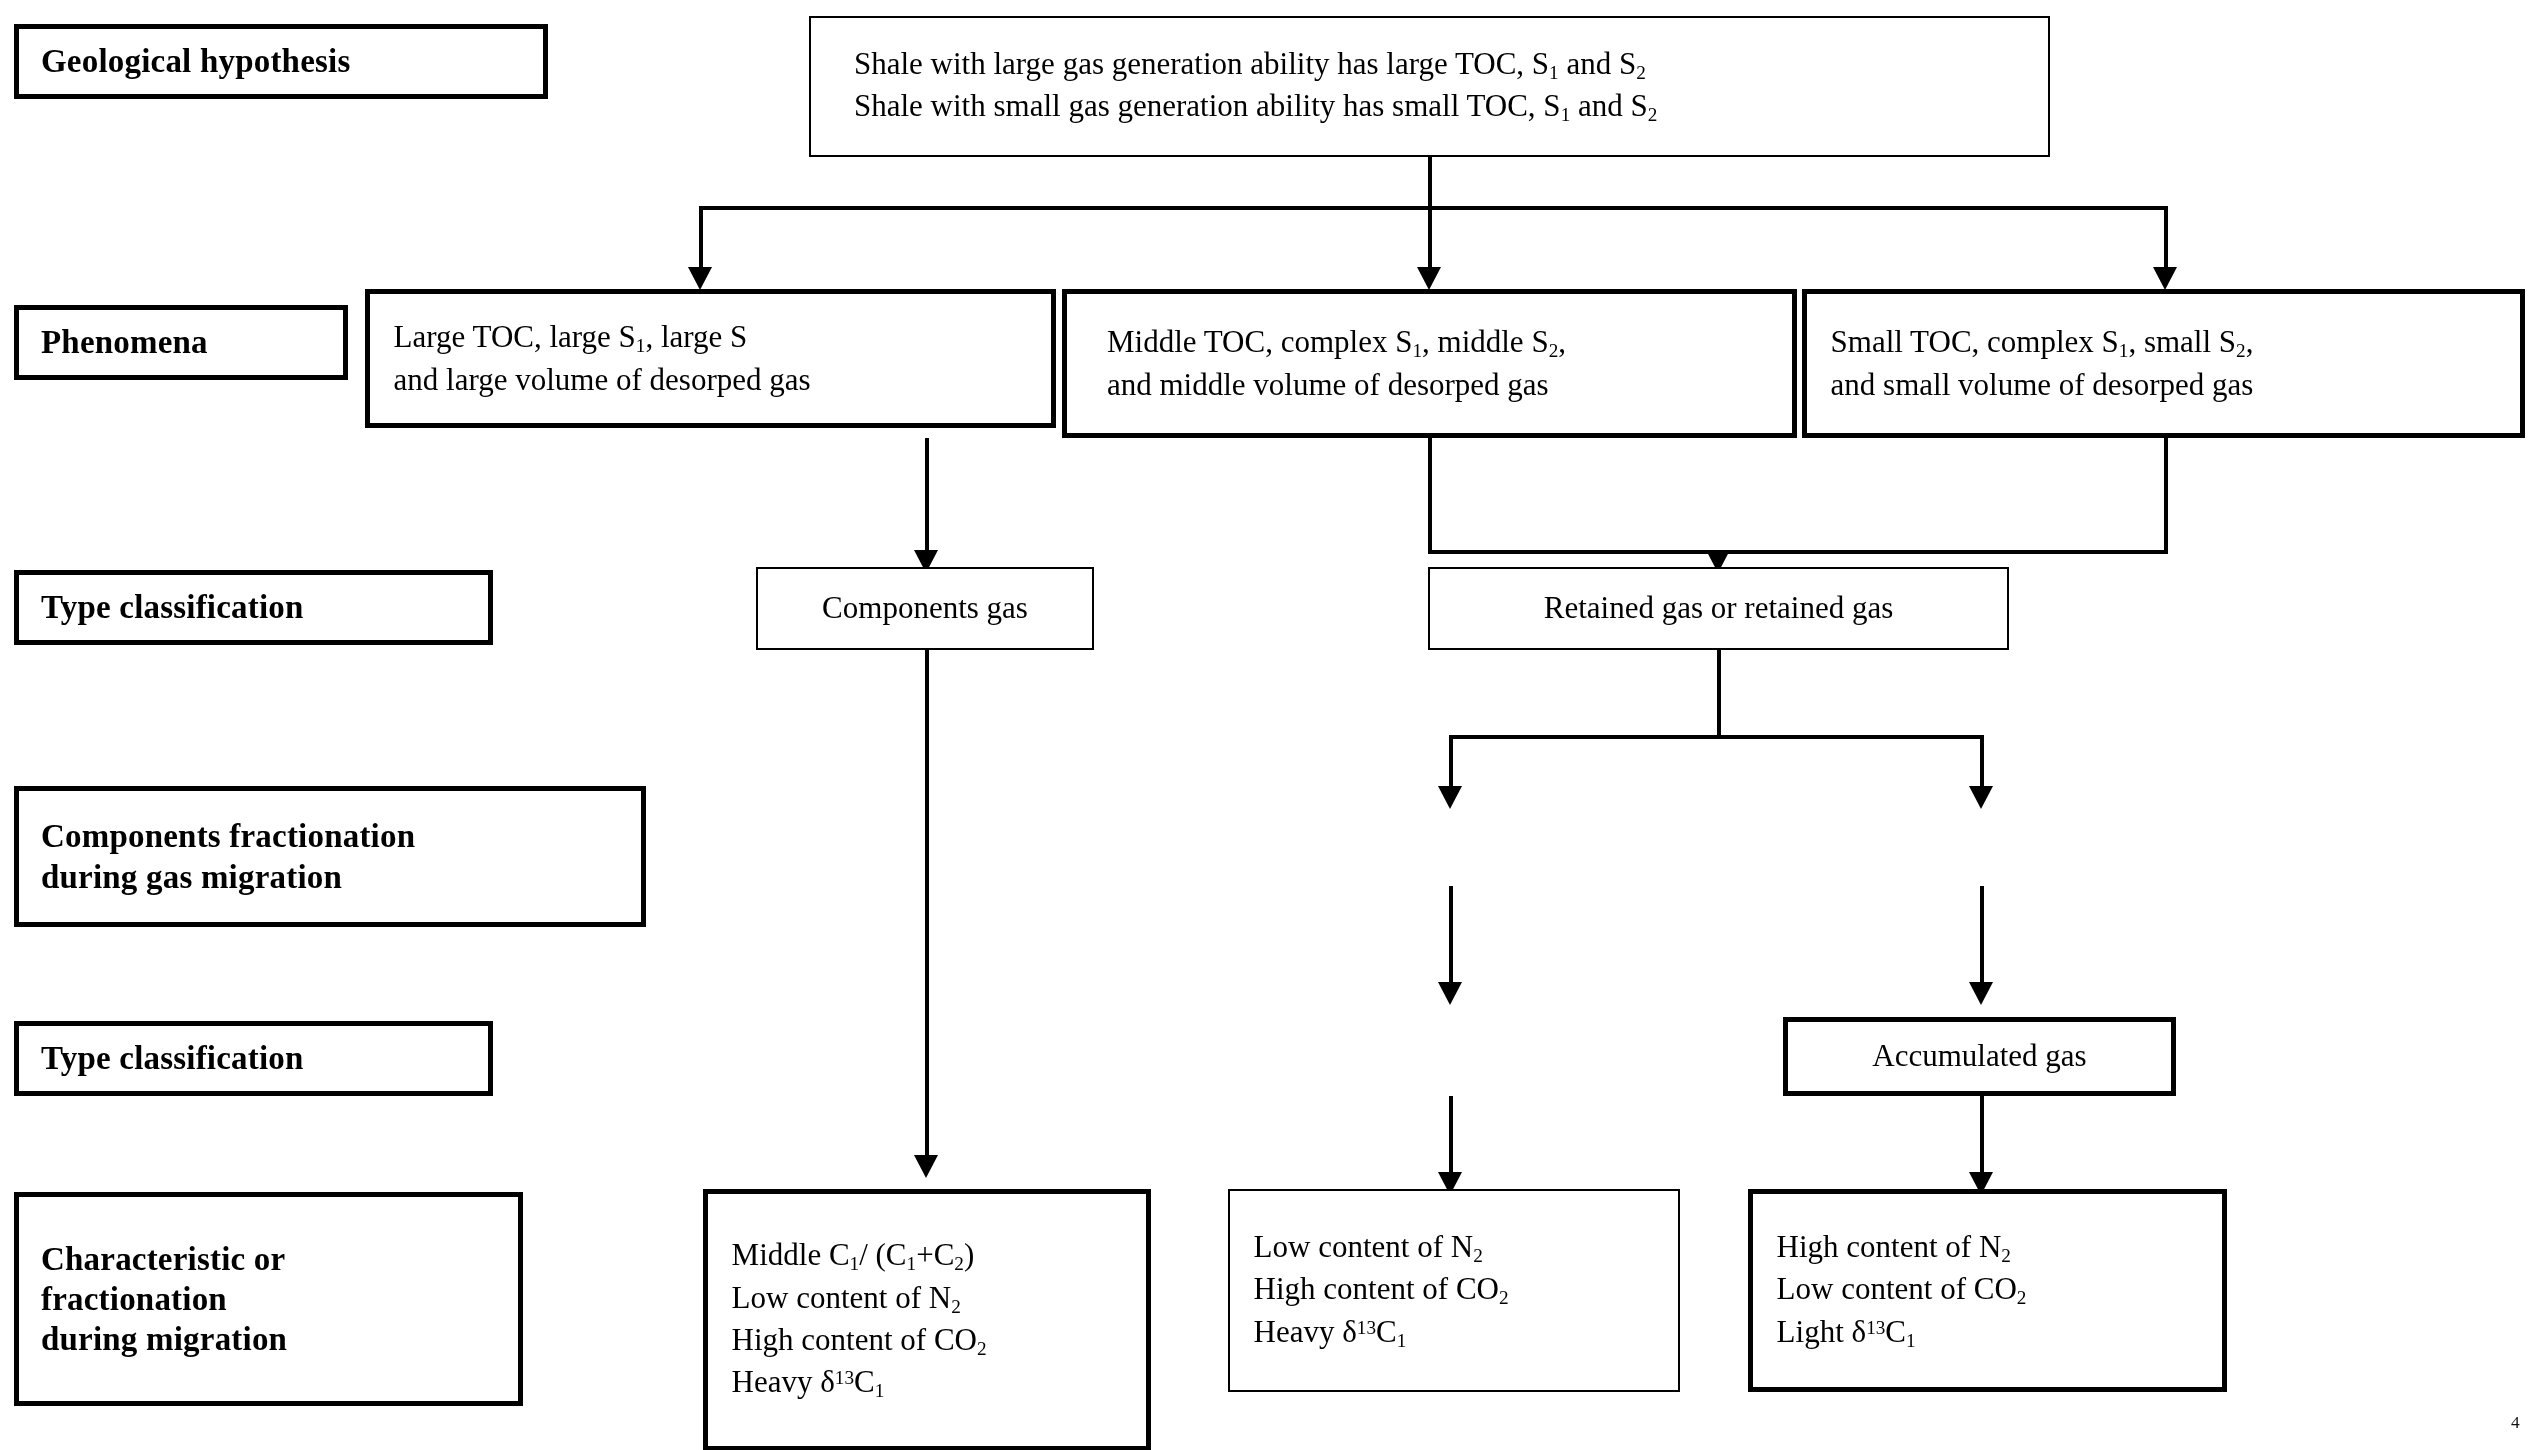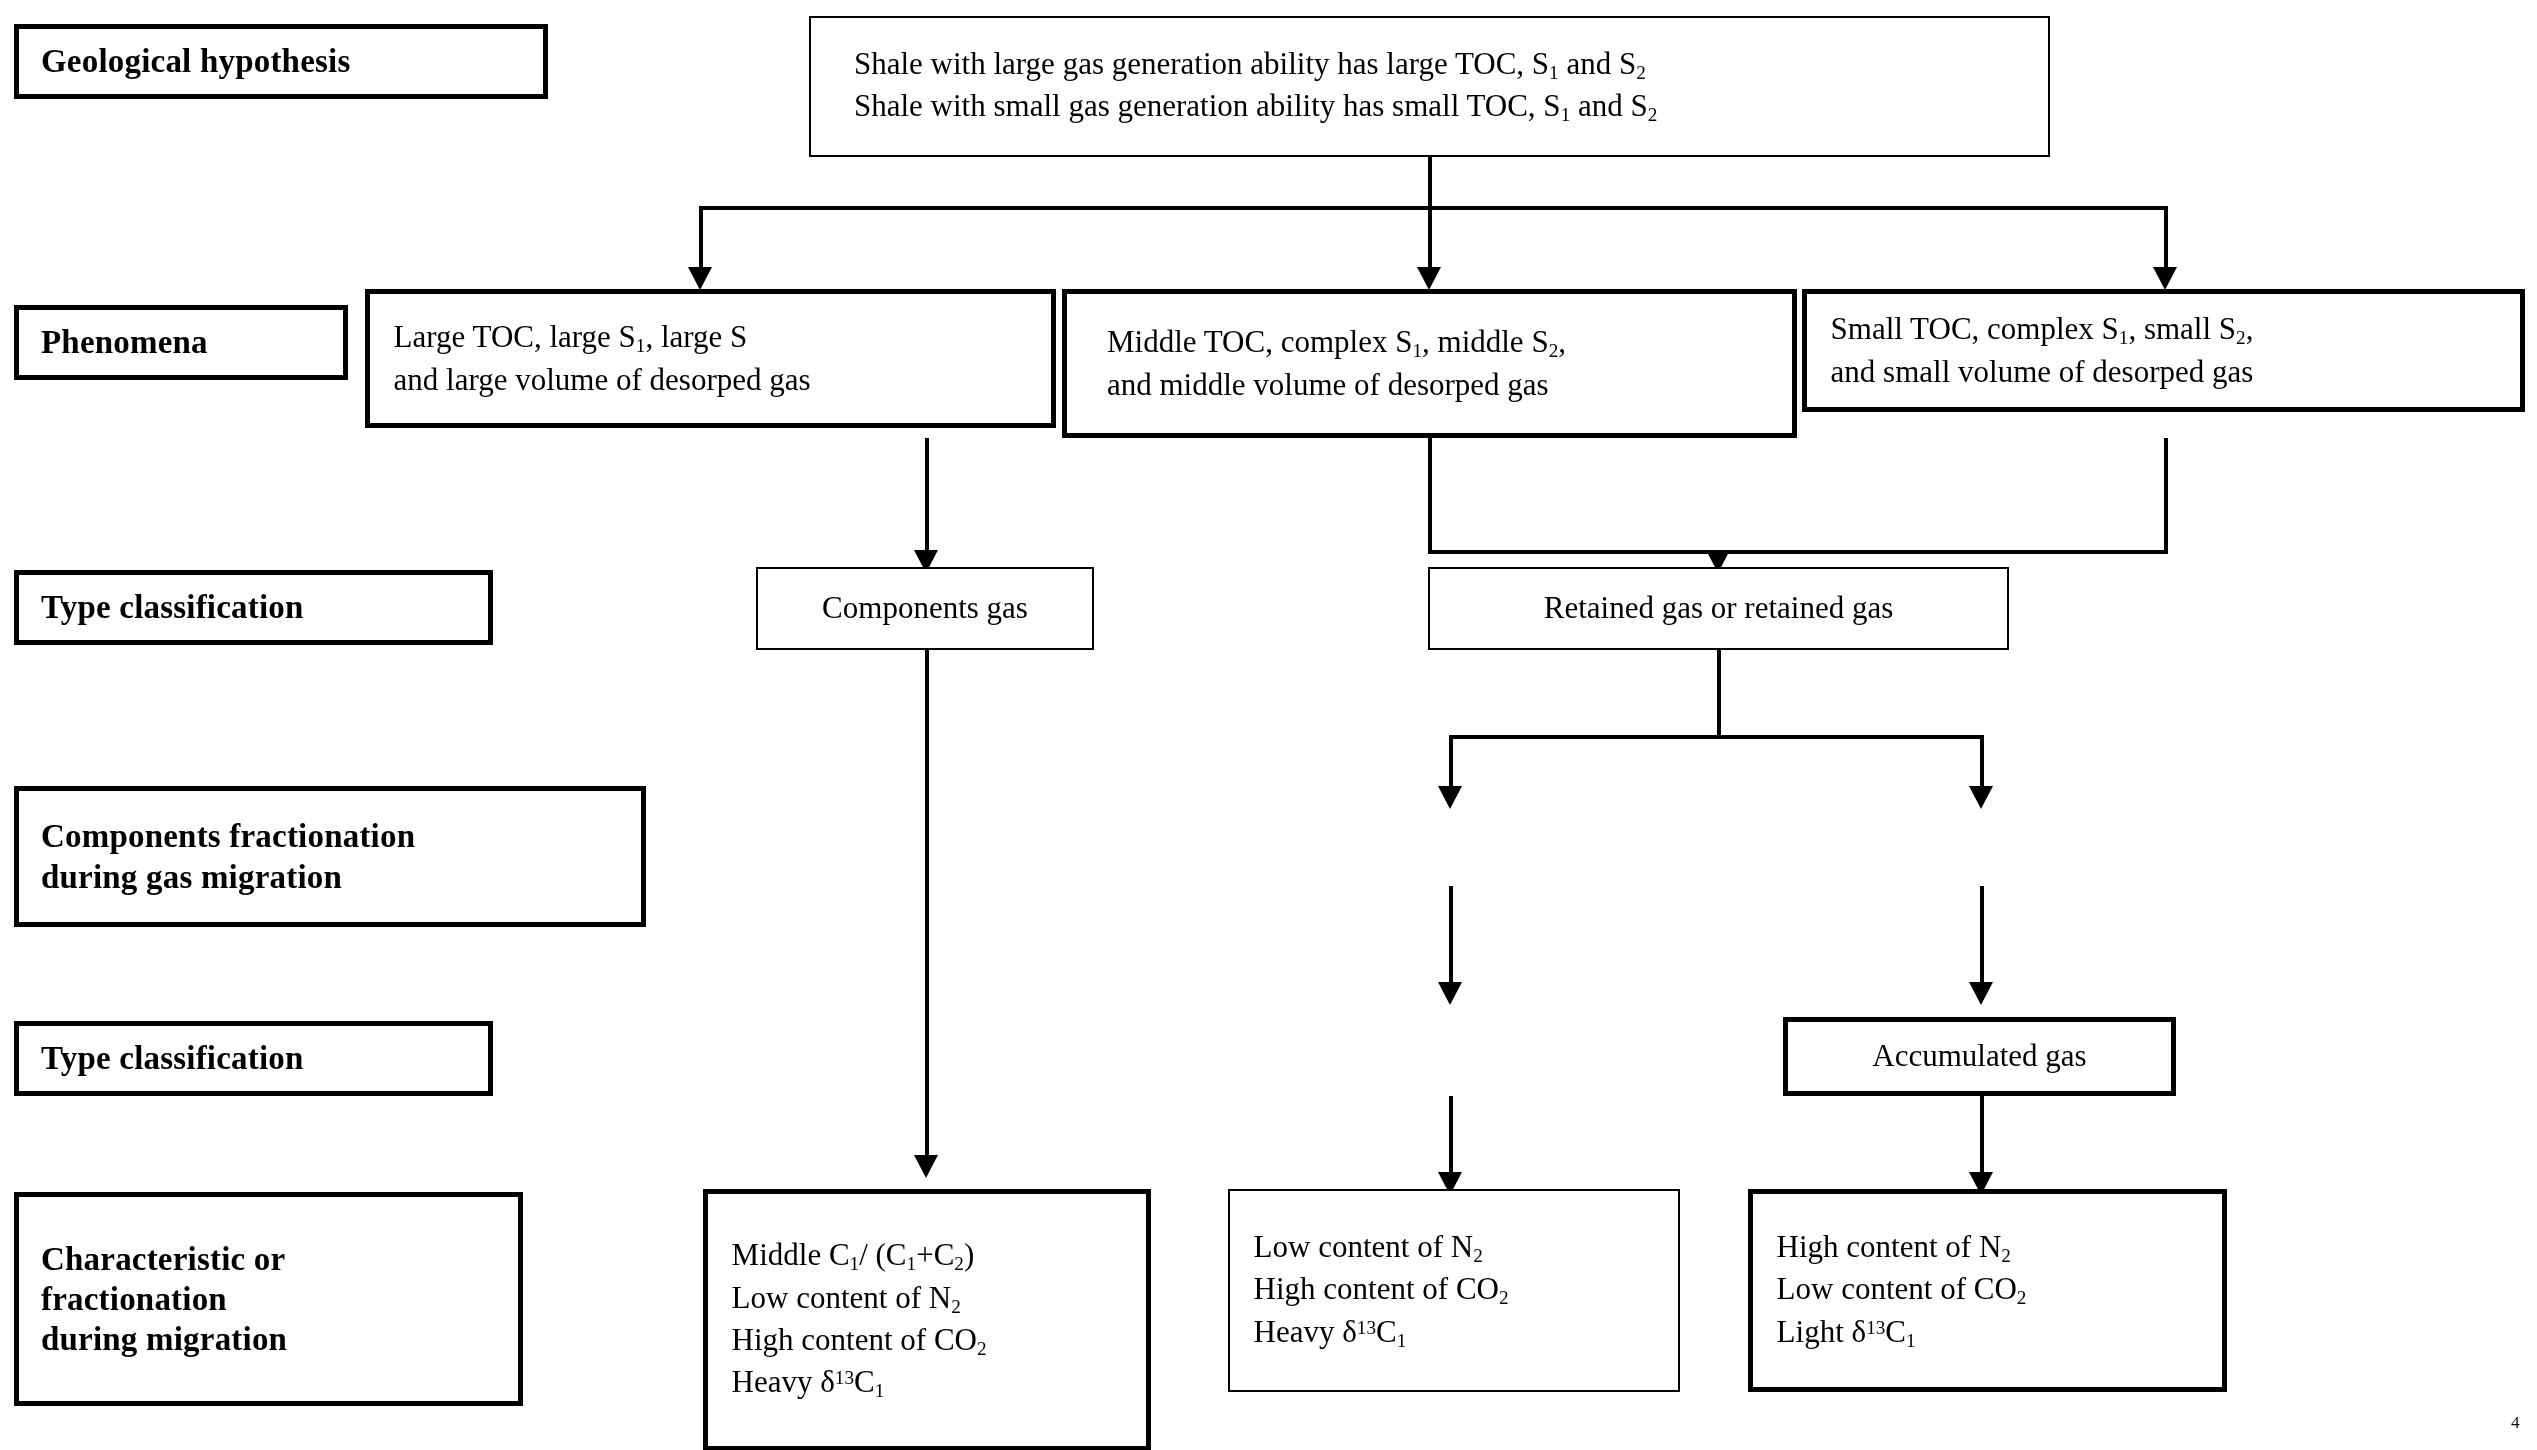--- a/index.html
+++ b/index.html
@@ -113,21 +113,21 @@
     <span class="ln"><span>Large TOC, large S</span><sub>1</sub><span>, large S</span>
     <span class="ln">and large volume of desorped gas</span>
   </span>
     </div>
 
   <div class="node thick content-box left" style="left:1062px; top:289px; width:735px; height:149px;padding-left:40px;">
     <span class="ln"><span>Middle TOC, complex S</span><sub>1</sub><span>, middle S</span><sub>2</sub><span>,</span></span>
     <span class="ln">and middle volume of desorped gas</span>
   </div>
 
-  <div class="node thick content-box left" style="left:1802px; top:289px; width:723px; height:123px;">
+  <div class="node thick content-box left" style="left:1802px; top:289px; width:723px; height:149px;">
     <span class="ln"><span>Small TOC, complex S</span><sub>1</sub><span>, small S</span><sub>2</sub><span>,</span></span>
     <span class="ln">and small volume of desorped gas</span>
   </div>
 
   <div class="conn v" style="left:925px; top:438px; height:126px;"></div>
   <div class="arrow" style="left:914px; top:550px;"></div>
 
   <div class="conn v" style="left:1428px; top:438px; height:116px;"></div>
   <div class="conn v" style="left:2164px; top:438px; height:116px;"></div>
   <div class="conn h" style="left:1428px; top:550px; width:740px;"></div>

